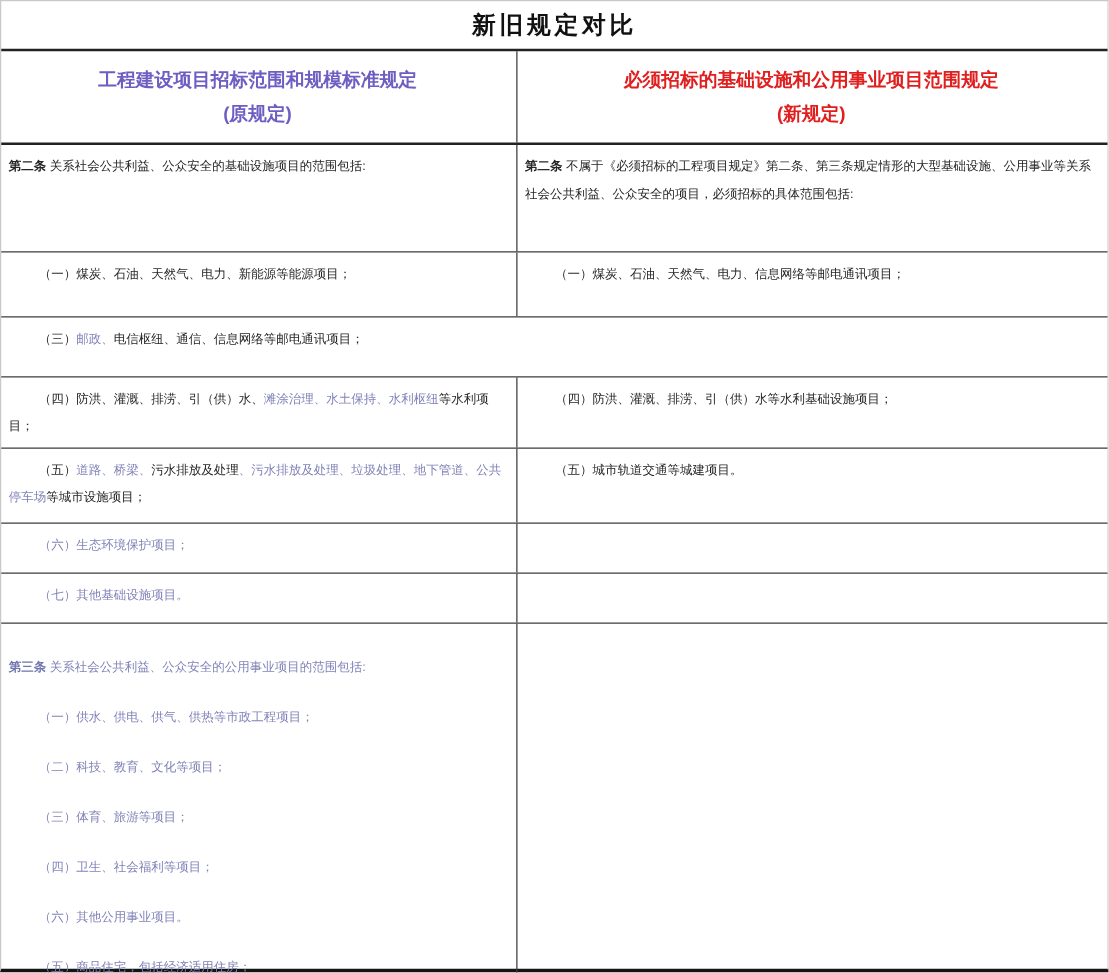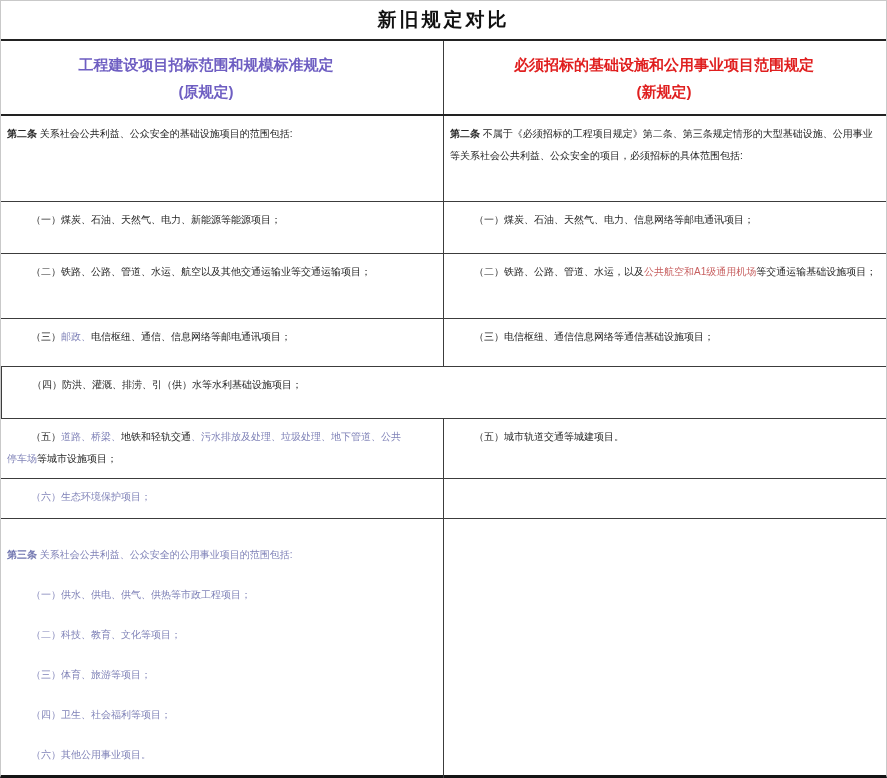--- a/index.html
+++ b/index.html
@@ -8,21 +8,21 @@
     --line:#3c3c3c; --soft:#c9c9c9;
   }
   html,body{margin:0;padding:0;background:#fff;}
   body{font-family:"Liberation Sans","DejaVu Sans",sans-serif;color:var(--text);}
   .sheet{width:887px;height:778px;box-sizing:border-box;background:#fff;
          border-left:1px solid var(--soft);border-right:1px solid var(--soft);
          border-top:1px solid var(--soft);border-bottom:3px solid #141414;}
   .title-band{height:40px;box-sizing:border-box;display:flex;align-items:center;justify-content:center;
               border-bottom:2px solid #222;}
   .title-band h1{margin:0;font-size:19px;font-weight:bold;letter-spacing:3px;color:#111;}
-  .grid-row{display:grid;grid-template-columns:412px 1fr;box-sizing:border-box;gap:30px;}
+  .grid-row{display:grid;grid-template-columns:412px 1fr;box-sizing:border-box;}
   .hdr{height:75px;border-bottom:2px solid #222;}
   .hdr .cell{display:flex;flex-direction:column;align-items:center;justify-content:center;
              text-align:center;font-weight:bold;font-size:15px;line-height:1.75;}
   .hdr .cell.left{color:var(--old);}
   .hdr .cell.right{color:var(--new);}
   .cell{box-sizing:border-box;padding:7px 8px 5px 6px;font-size:10px;line-height:22px;}
   .cell.right{border-left:1px solid var(--line);}
   .row{border-bottom:1px solid var(--line);}
   .row:last-child{border-bottom:none;}
   .row-1{min-height:86px;}  .row-2{min-height:52px;}  .row-3{min-height:65px;}
@@ -68,52 +68,50 @@
         </div>
       </div>
       <div class="grid-row row row-2">
         <div class="cell left">
           <p class="para indent"><span class="seg-k">（一）煤炭、石油、天然气、电力、新能源等能源项目；</span></p>
         </div>
         <div class="cell right">
           <p class="para indent"><span class="seg-k">（一）煤炭、石油、天然气、电力、信息网络等邮电通讯项目；</span></p>
         </div>
       </div>
-      <div class="grid-row row row-3">
-        <div class="cell left">
-          <p class="para indent"><span class="seg-k">（二）铁路、公路、管道、水运、航空以及其他交通运输业等交通运输项目；</span></p>
-        </div>
-        <div class="cell right">
-          <p class="para indent"><span class="seg-k">（二）铁路、公路、管道、水运，以及</span><span class="seg-r">公共航空和A1级通用机场</span><span class="seg-k">等交通运输基础设施项目；</span></p>
-        </div>
-      </div>
       <div class="grid-row row row-4">
         <div class="cell left">
           <p class="para indent"><span class="seg-k">（三）</span><span class="seg-u">邮政、</span><span class="seg-k">电信枢纽、通信、信息网络等邮电通讯项目；</span></p>
         </div>
-        <div class="cell right">
-          <p class="para indent"><span class="seg-k">（三）电信枢纽、通信信息网络等通信基础设施项目；</span></p>
-        </div>
       </div>
       <div class="grid-row row row-5">
+        <div class="cell left">
+          <p class="para indent"><span class="seg-k">（四）防洪、灌溉、排涝、引（供）水、</span><span class="seg-u">滩涂治理、水土保持、水利枢纽</span><span class="seg-k">等水利项目；</span></p>
+        </div>
         <div class="cell right">
           <p class="para indent"><span class="seg-k">（四）防洪、灌溉、排涝、引（供）水等水利基础设施项目；</span></p>
         </div>
       </div>
       <div class="grid-row row row-6">
         <div class="cell left">
-          <p class="para indent"><span class="seg-k">（五）</span><span class="seg-u">道路、桥梁、</span><span class="seg-k">地铁和轻轨交通</span><span class="seg-u">、污水排放及处理、垃圾处理、地下管道、公共停车场</span><span class="seg-k">等城市设施项目；</span></p>
+          <p class="para indent"><span class="seg-k">（五）</span><span class="seg-u">道路、桥梁、</span><span class="seg-k">污水排放及处理</span><span class="seg-u">、污水排放及处理、垃圾处理、地下管道、公共停车场</span><span class="seg-k">等城市设施项目；</span></p>
         </div>
         <div class="cell right">
           <p class="para indent"><span class="seg-k">（五）城市轨道交通等城建项目。</span></p>
         </div>
       </div>
       <div class="grid-row row row-7">
         <div class="cell left">
           <p class="para indent"><span class="seg-u">（六）生态环境保护项目；</span></p>
+        </div>
+        <div class="cell right"></div>
+      </div>
+      <div class="grid-row row row-8">
+        <div class="cell left">
+          <p class="para indent"><span class="seg-u">（七）其他基础设施项目。</span></p>
         </div>
         <div class="cell right"></div>
       </div>
       <div class="grid-row row row-9">
         <div class="cell left">
           <p class="para"><span class="seg-ub">第三条 </span><span class="seg-u">关系社会公共利益、公众安全的公用事业项目的范围包括:</span></p>
           <p class="para indent"><span class="seg-u">（一）供水、供电、供气、供热等市政工程项目；</span></p>
           <p class="para indent"><span class="seg-u">（二）科技、教育、文化等项目；</span></p>
           <p class="para indent"><span class="seg-u">（三）体育、旅游等项目；</span></p>
           <p class="para indent"><span class="seg-u">（四）卫生、社会福利等项目；</span></p>

